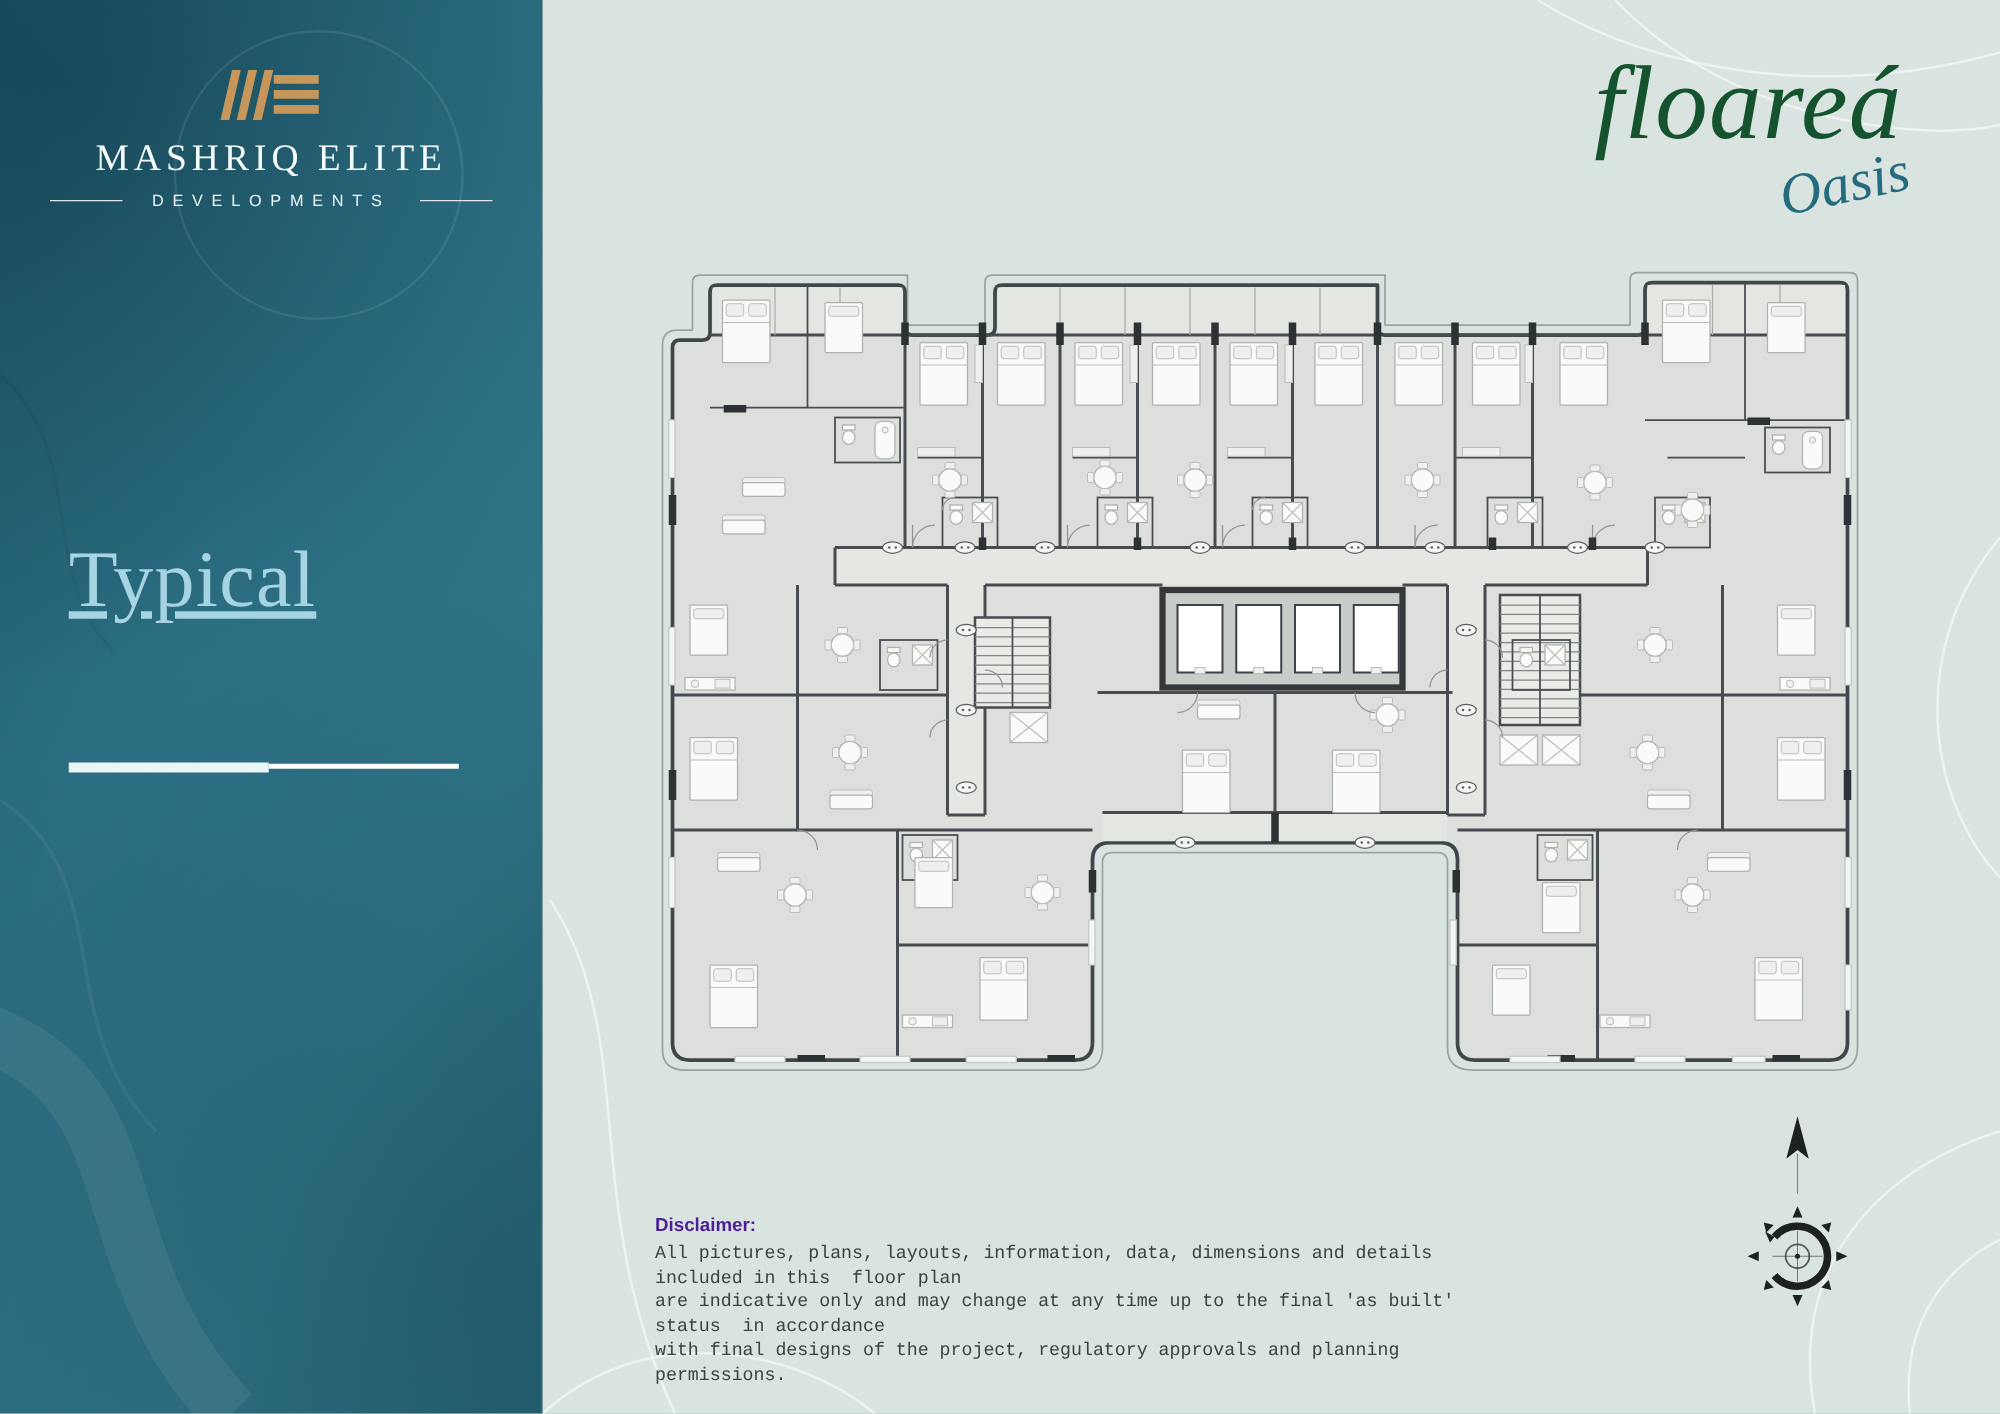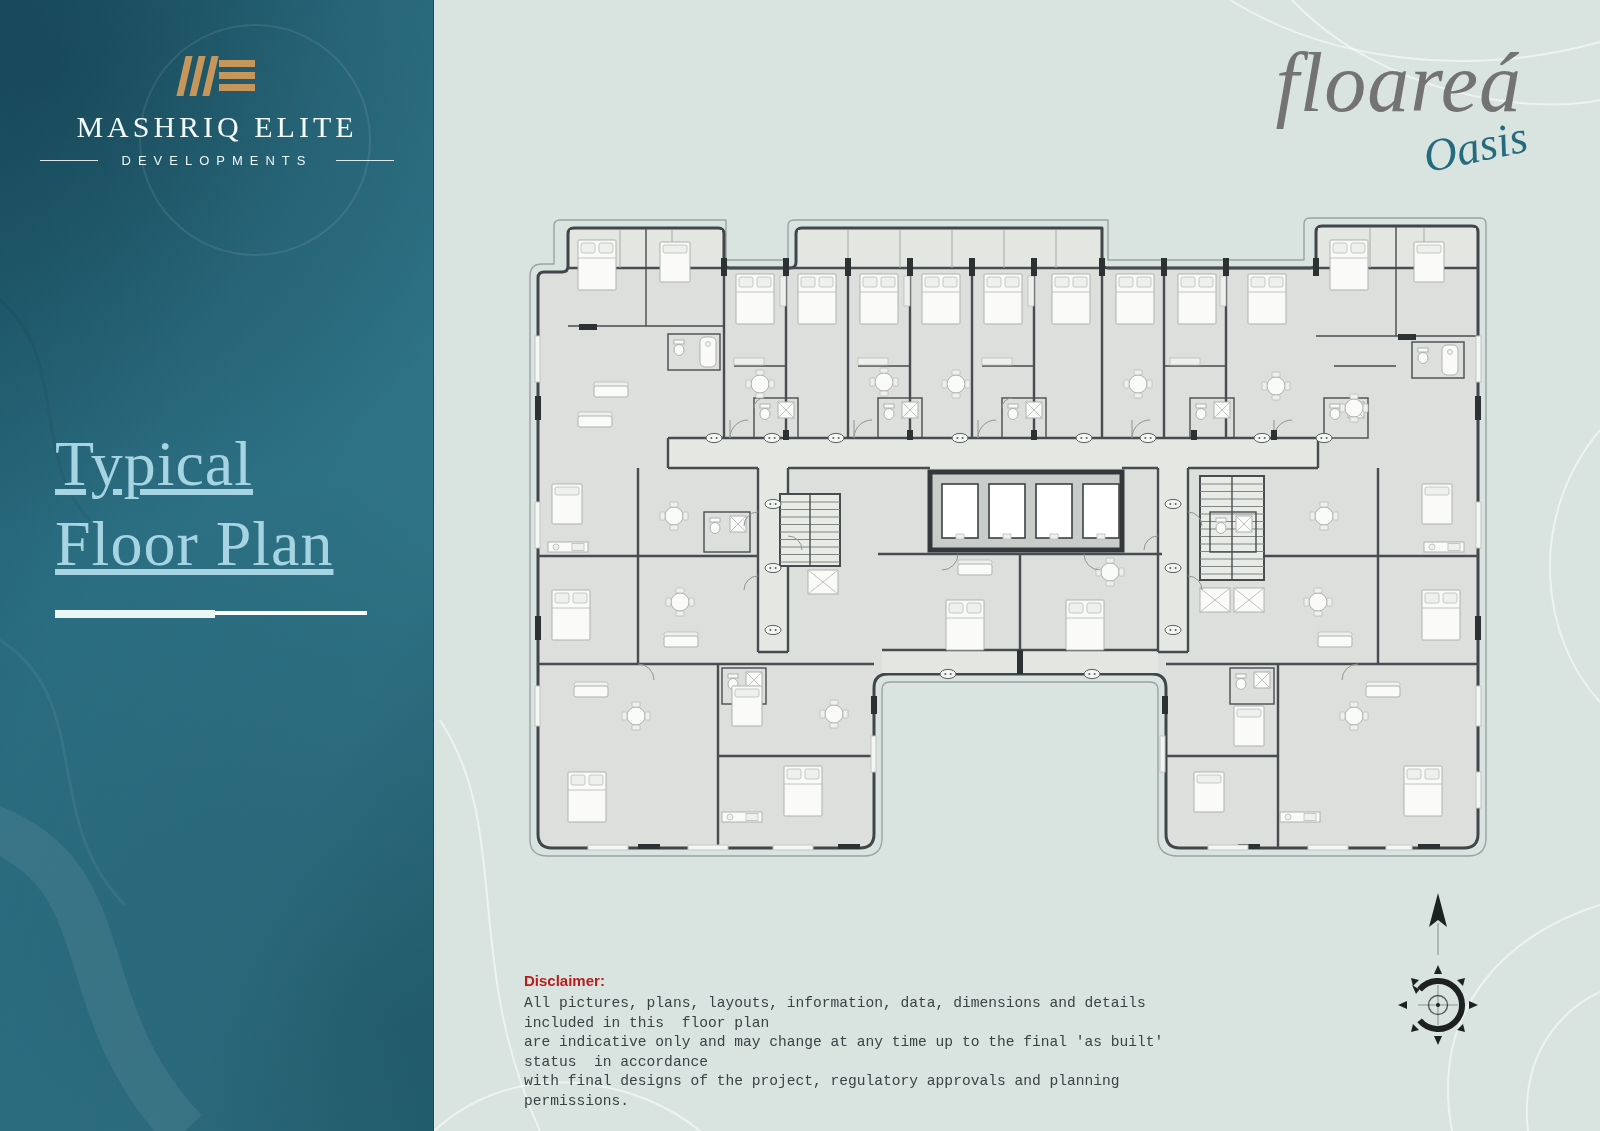--- a/index.html
+++ b/index.html
@@ -22,26 +22,26 @@
   .brand-tag-row .rule{height:1px;background:rgba(255,255,255,.85);flex:1 1 auto;max-width:66px;}
   .brand-tag{font-size:13px;letter-spacing:7px;color:#eef6f6;white-space:nowrap;}
   .page-title{position:absolute;left:55px;top:424px;margin:0;font-family:"Liberation Serif",serif;
               font-weight:400;font-size:64px;line-height:1.25;color:#a6d4e2;letter-spacing:1px;text-decoration:underline;}
   .title-underline{position:absolute;left:55px;top:610px;width:312px;display:flex;align-items:flex-start;}
   .title-underline .seg1{width:160px;height:8px;background:#eaf6f4;}
   .title-underline .seg2{width:152px;height:4px;background:#ffffff;margin-top:1px;}
   
   .project-logo{position:absolute;right:50px;top:34px;width:330px;height:150px;color:#2b7183;}
   .project-name{position:absolute;right:28px;top:0;font-family:"Liberation Serif",serif;
-                font-style:italic;font-size:84px;letter-spacing:1px;color:#737373;}
+                font-style:italic;font-size:84px;letter-spacing:1px;color:#14532d;}
   .project-sub{position:absolute;right:22px;top:86px;font-family:"Liberation Serif",serif;
                font-style:italic;font-size:46px;color:#256b7e;transform:rotate(-12deg);}
   
   .disclaimer{position:absolute;left:524px;top:972px;width:660px;color:#343a3c;}
-  .disc-head{font-weight:bold;font-size:15px;color:#b91c1c;}
+  .disc-head{font-weight:bold;font-size:15px;color:#4c1d95;}
   .disc-body{margin-top:5px;font-size:14.6px;line-height:1.34;white-space:pre-wrap;color:#3b4244;font-family:Liberation Mono, monospace;}
   
   .abs{position:absolute;}
   svg .foot{fill:#dcdfdb;stroke:#41464a;stroke-width:3;stroke-linejoin:round;}
   svg .offset{fill:none;stroke:#9aa3a1;stroke-width:1.4;stroke-linejoin:round;}
   svg .bal{fill:#e3e6e1;}
   svg .corr{fill:#e4e7e2;}
   svg .w{stroke:#474c50;stroke-width:2.4;fill:none;}
   svg .w2{stroke:#474c50;stroke-width:1.4;fill:none;}
   svg .thin{stroke:#a6aca9;stroke-width:1;fill:none;}
@@ -96,21 +96,21 @@
         <div class="mg-h" style="top:30px;background:#c6965a;"></div>
       </div>
       <div class="brand-name">MASHRIQ ELITE</div>
       <div class="brand-tag-row">
         <div class="rule"></div>
         <div class="brand-tag">DEVELOPMENTS</div>
         <div class="rule"></div>
       </div>
     </div>
 
-    <h1 class="page-title"><span>Typical</span><br><span>Floor Plan</span></h1>
+    <h1 class="page-title"><span>Typical</span><br></h1>
     <div class="title-underline">
       <div class="seg1"></div>
       <div class="seg2"></div>
     </div>
   </div>
 
   <div class="project-logo">
     <div class="project-name">floareá</div>
     <div class="project-sub">Oasis</div>
   </div>

